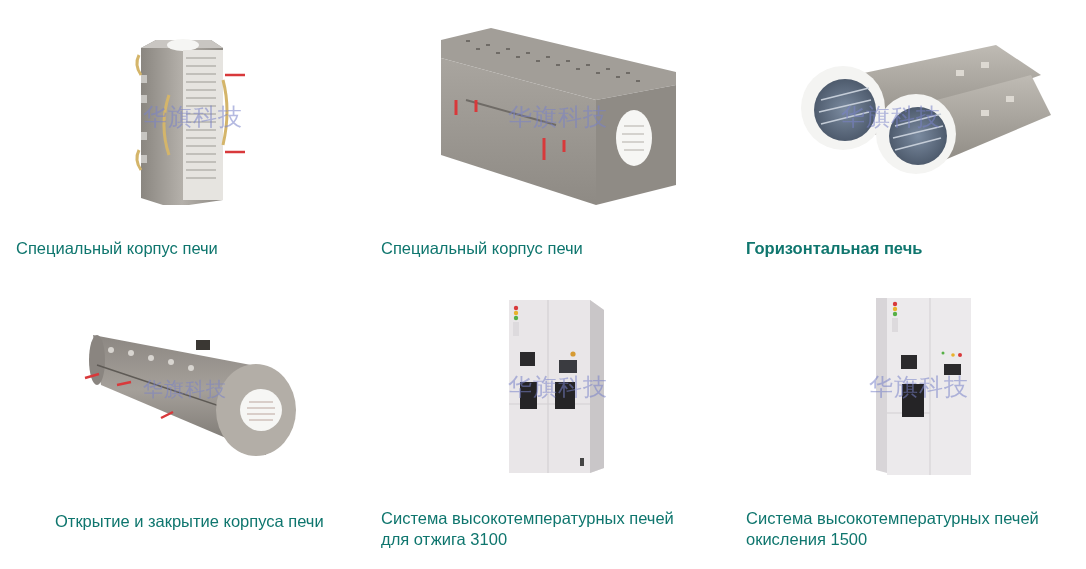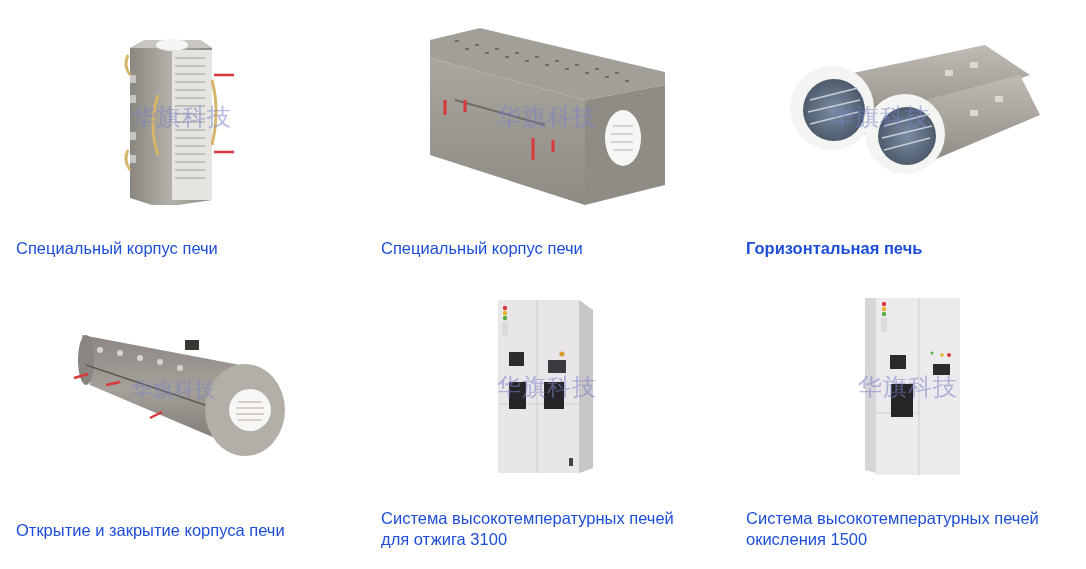--- a/index.html
+++ b/index.html
@@ -1,21 +1,21 @@
 <!DOCTYPE html>
 <html><head>
 <meta charset="utf-8">
 <style>
   * { box-sizing: border-box; margin: 0; padding: 0; }
   html, body { width: 1086px; height: 569px; background: #ffffff; overflow: hidden; }
   body { font-family: "Liberation Sans", sans-serif; color: #333333; position: relative; }
   .grid { position: absolute; left: 0; top: 0; width: 1086px; height: 569px; }
   .card { position: absolute; width: 345px; }
-  .card .img { position: absolute; left: 0; top: 0; width: 345px; height: 215px; }
-  .card .title { position: absolute; left: 16px; font-size: 16.5px; line-height: 21px; color: #1d4ed8; width: 330px; }
+  .card .img { position: absolute; left: 11px; top: 0; width: 345px; height: 215px; }
+  .card .title { position: absolute; left: 16px; font-size: 16.5px; line-height: 21px; color: #0f766e; width: 330px; }
   .watermark { position: absolute; font-size: 24px; color: rgba(120,130,200,0.55); letter-spacing: 1px; white-space: nowrap; font-family: "DejaVu Sans", sans-serif; }
   svg { display: block; }
 </style>
 </head>
 <body>
 
 <div class="grid">
 
   <div class="card" style="left:0;top:0;">
     <div class="img">
@@ -184,21 +184,21 @@
         <g fill="#d8d5d0">
             <circle cx="100" cy="70" r="3"></circle>
             <circle cx="120" cy="73" r="3"></circle>
             <circle cx="140" cy="78" r="3"></circle>
             <circle cx="160" cy="82" r="3"></circle>
             <circle cx="180" cy="88" r="3"></circle>
           </g>
       </svg>
       <div class="watermark" style="left:132px;top:96px;font-size:20px;">华旗科技</div>
     </div>
-    <div class="title" style="top:240px;">Открытие и закрытие корпуса печи</div>
+    <div class="title" style="top:231px;margin-left:39px;">Открытие и закрытие корпуса печи</div>
   </div>
 
   <div class="card" style="left:365px;top:280px;">
     <div class="img">
       <svg width="345" height="215" viewBox="0 0 345 215">
         <polygon points="133,20 214,20 228,30 228,188 214,193 133,193" fill="#e9e6e8"></polygon>
         <polygon points="214,20 228,30 228,188 214,193" fill="#c9c6c8"></polygon>
         <line x1="172" y1="20" x2="172" y2="193" stroke="#cfcccf" stroke-width="1"></line>
         <line x1="133" y1="124" x2="214" y2="124" stroke="#d2cfd2" stroke-width="1"></line>
         <circle cx="140" cy="28" r="2.2" fill="#d8393b"></circle>

